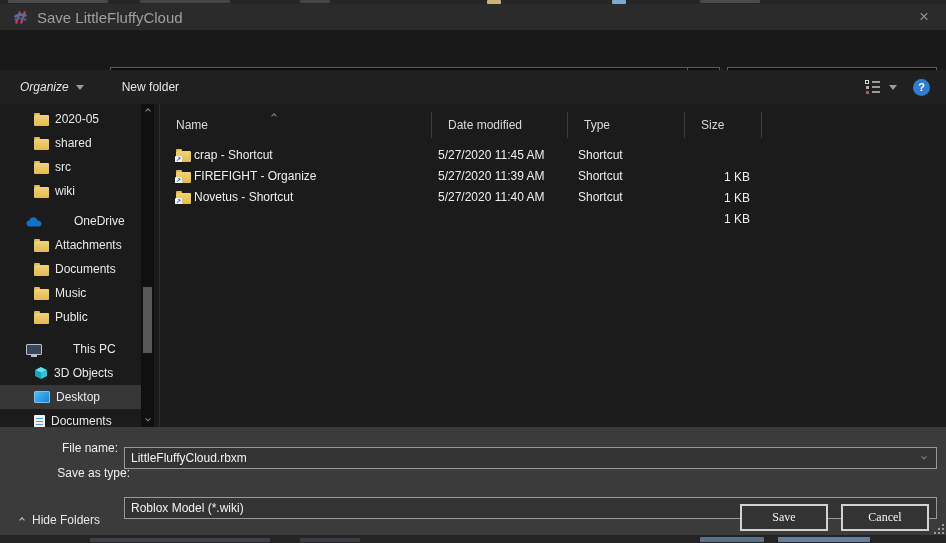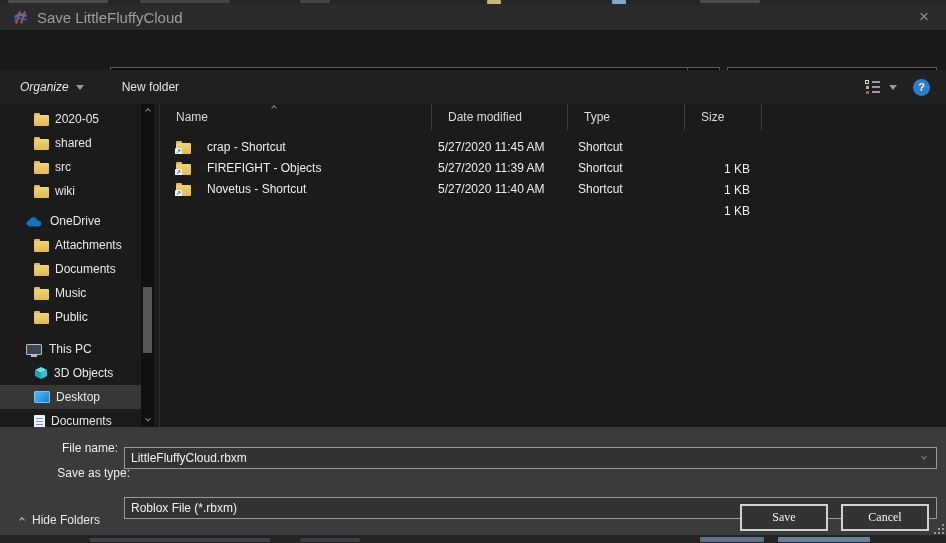--- a/index.html
+++ b/index.html
@@ -46,47 +46,47 @@
   .viewic { position:relative; width:15px; height:14px; }
   .viewic i { position:absolute; display:block; }
   .help-btn { width:17px; height:17px; border-radius:50%; background:#2d7dd2; color:#fff; font-weight:bold; font-size:11px; display:flex; align-items:center; justify-content:center; }
 
   
   .content { position:absolute; left:0; top:104px; width:946px; height:323px; background:#1b1b1b; }
   .sidebar { position:absolute; left:0; top:0; width:160px; height:323px; border-right:1px solid #2f2f2f; }
   .tree-item { position:absolute; left:0; width:141px; height:24px; display:flex; align-items:center; }
   .tree-item.sel { background:#373737; }
   .tree-item .lbl { color:#e8e8e8; white-space:nowrap; }
-  .ind1 { padding-left:26px; } .ind1 .lbl { padding-left:7px; }
+  .ind1 { padding-left:26px; } .ind1 .lbl { padding-left:7px;margin-left:24px; }
   .ind2 { padding-left:34px; } .ind2 .lbl { padding-left:6px; }
 
   .ic { flex:0 0 auto; }
   .ic-folder { width:15px; height:11px; background:linear-gradient(180deg,#f2d373,#e2ba52); border-radius:1px; position:relative; margin-top:3px; }
   .ic-folder::before { content:""; position:absolute; top:-2px; left:0; width:6px; height:2px; background:#e2ba52; border-radius:1px 1px 0 0; }
   .ic-shortcut::after { content:"↗"; position:absolute; left:-1px; bottom:-1px; width:7px; height:7px; background:#f5f5f5; border-radius:1px; color:#1c62c8; font-size:6px; line-height:7px; text-align:center; font-weight:bold; }
   .ic-pc { width:16px; height:11px; border:1px solid #b9bec4; background:#39455a; border-radius:1px; position:relative; margin-top:1px; }
   .ic-pc::after { content:""; position:absolute; left:4px; top:10px; width:6px; height:2px; background:#b9bec4; }
   .ic-desktop { width:16px; height:12px; border:1px solid #7fc1ea; background:linear-gradient(135deg,#4fb9f5,#1486d8); border-radius:1px; }
   .ic-doc { width:11px; height:13px; background:#f0f1f2; border-radius:1px; position:relative; }
   .ic-doc::before { content:""; position:absolute; left:2px; top:3px; width:7px; height:7px;
      background:repeating-linear-gradient(180deg,#5b9bd5 0 1px,transparent 1px 3px); }
 
   .scrollbar { position:absolute; left:141px; top:0; width:13px; height:323px; background:#101010; }
   .sb-btn { position:absolute; left:0; width:13px; height:14px; display:flex; align-items:center; justify-content:center; }
   .sb-thumb { position:absolute; left:2px; top:183px; width:9px; height:66px; background:#575757; }
 
-  .filepane { position:absolute; left:160px; top:0; width:786px; height:323px; }
+  .filepane { position:absolute; left:160px; top:8px; width:786px; height:323px; }
   .lv-header { position:absolute; left:0; top:0; height:26px; display:flex; color:#d9d9d9; }
   .lv-header .hcell { height:26px; line-height:26px; border-right:1px solid #3c3c3c; padding-left:16px; position:relative; }
   .hc-name { width:272px; } .hc-date { width:136px; padding-left:6px; } .hc-type { width:117px; padding-left:10px; } .hc-size { width:77px; padding-left:6px; }
   .sortmark { position:absolute; left:112px; top:2px; }
   .lv-rows { position:absolute; left:0; top:32px; width:690px; }
   .lv-row { display:flex; height:21px; align-items:center; color:#ededed; }
   .cell { white-space:nowrap; overflow:hidden; }
-  .c-name { width:272px; padding-left:16px; display:flex; align-items:flex-start; gap:16px; }
+  .c-name { width:272px; padding-left:16px; display:flex; align-items:flex-start; gap:3px; }
   .c-date { width:136px; padding-left:6px; }
   .c-type { width:117px; padding-left:10px; }
   .c-size { width:77px; text-align:right; padding-right:12px;margin-top:45px; }
 
   
   .savepanel { position:absolute; left:0; top:427px; width:946px; height:108px; background:#3b3b3b; }
   .frow { position:absolute; left:0; width:946px; height:22px; display:flex; align-items:center; }
   .frow .flabel { width:118px; text-align:right; color:#efefef; }
   .combo { position:absolute; left:124px; width:813px; height:22px; background:#333; border:1px solid #9a9a9a; display:flex; align-items:center; }
   .combo input { flex:1; background:transparent; border:none; outline:none; color:#f2f2f2; font-family:"Liberation Sans", sans-serif; font-size:12px; padding-left:6px; }
@@ -270,21 +270,21 @@
               <span class="ic ic-folder ic-shortcut"></span>
               <span>crap - Shortcut</span>
             </div>
           <div class="cell c-date">5/27/2020 11:45 AM</div>
           <div class="cell c-type">Shortcut</div>
           <div class="cell c-size">1 KB</div>
         </div>
         <div class="lv-row">
           <div class="cell c-name">
               <span class="ic ic-folder ic-shortcut"></span>
-              <span>FIREFIGHT - Objects</span>
+              <span>FIREFIGHT - Organize</span>
             </div>
           <div class="cell c-date">5/27/2020 11:39 AM</div>
           <div class="cell c-type">Shortcut</div>
           <div class="cell c-size">1 KB</div>
         </div>
         <div class="lv-row">
           <div class="cell c-name">
               <span class="ic ic-folder ic-shortcut"></span>
               <span>Novetus - Shortcut</span>
             </div>
@@ -302,21 +302,21 @@
       <div class="combo" style="top:10px;">
         <input value="LittleFluffyCloud.rbxm" style="">
         <span class="dd">
             <span class="chv xs down"></span>
           </span>
       </div>
     </div>
     <div class="frow" style="top:35px;padding-left:12px;">
       <span class="flabel">Save as type:</span>
       <div class="combo" style="top:35px;">
-        <span class="cval">Roblox File (*.rbxm)</span>
+        <span class="cval">Roblox Model (*.wiki)</span>
         <span class="dd">
             <span class="chv xs down"></span>
           </span>
       </div>
     </div>
   </div>
 
   <div class="hidefolders">
     <span class="chv xs up" style="border-color:#c5c5c5;"></span>
     <span>Hide Folders</span>

